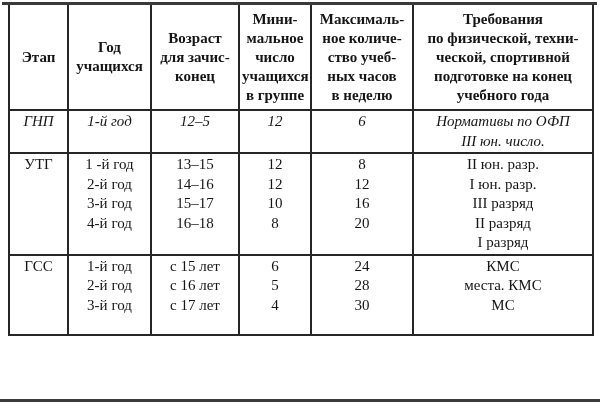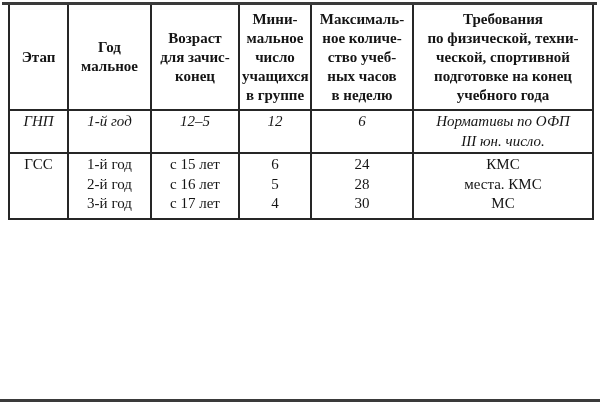--- a/index.html
+++ b/index.html
@@ -59,21 +59,21 @@
   }
   table.tbl tbody td {
     vertical-align: top;
     font-size: 15px;
     line-height: 19.5px;
     font-weight: normal;
   }
   tr.r-header { height: 105px; }
   tr.r-gnp  { height: 41px; font-style: italic; }
   tr.r-utg  { height: 98px; }
-  tr.r-gss  { height: 66px; }
+  tr.r-gss  { height: 80px; }
   tr.r-gvsm { height: 82px; }
 </style>
 </head>
 <body>
 
 <div class="page">
 
   <div class="rule rule-top"></div>
 
   <table class="tbl">
@@ -82,21 +82,21 @@
       <col style="width:83px">
       <col style="width:88px">
       <col style="width:72px">
       <col style="width:102px">
       <col style="width:180px">
     </colgroup>
     <thead>
       <tr class="r-header">
         <th>Этап</th>
         <th>Год
-мальное</th>
+учащихся</th>
         <th>Возраст
 для зачис-
 конец</th>
         <th>Мини-
 мальное
 число
 учащихся
 в группе</th>
         <th>Максималь-
 ное количе-
@@ -113,20 +113,44 @@
     <tbody>
       <tr class="r-gnp">
         <td>ГНП</td>
         <td>1-й год</td>
         <td>12–5</td>
         <td>12</td>
         <td>6</td>
         <td>Нормативы по ОФП
 III юн. число.</td>
       </tr>
+      <tr class="r-utg">
+        <td>УТГ</td>
+        <td>1 -й год
+2-й год
+3-й год
+4-й год</td>
+        <td>13–15
+14–16
+15–17
+16–18</td>
+        <td>12
+12
+10
+8</td>
+        <td>8
+12
+16
+20</td>
+        <td>II юн. разр.
+I юн. разр.
+III разряд
+II разряд
+I разряд</td>
+      </tr>
       <tr class="r-gss">
         <td>ГСС</td>
         <td>1-й год
 2-й год
 3-й год</td>
         <td>с 15 лет
 с 16 лет
 с 17 лет</td>
         <td>6
 5

